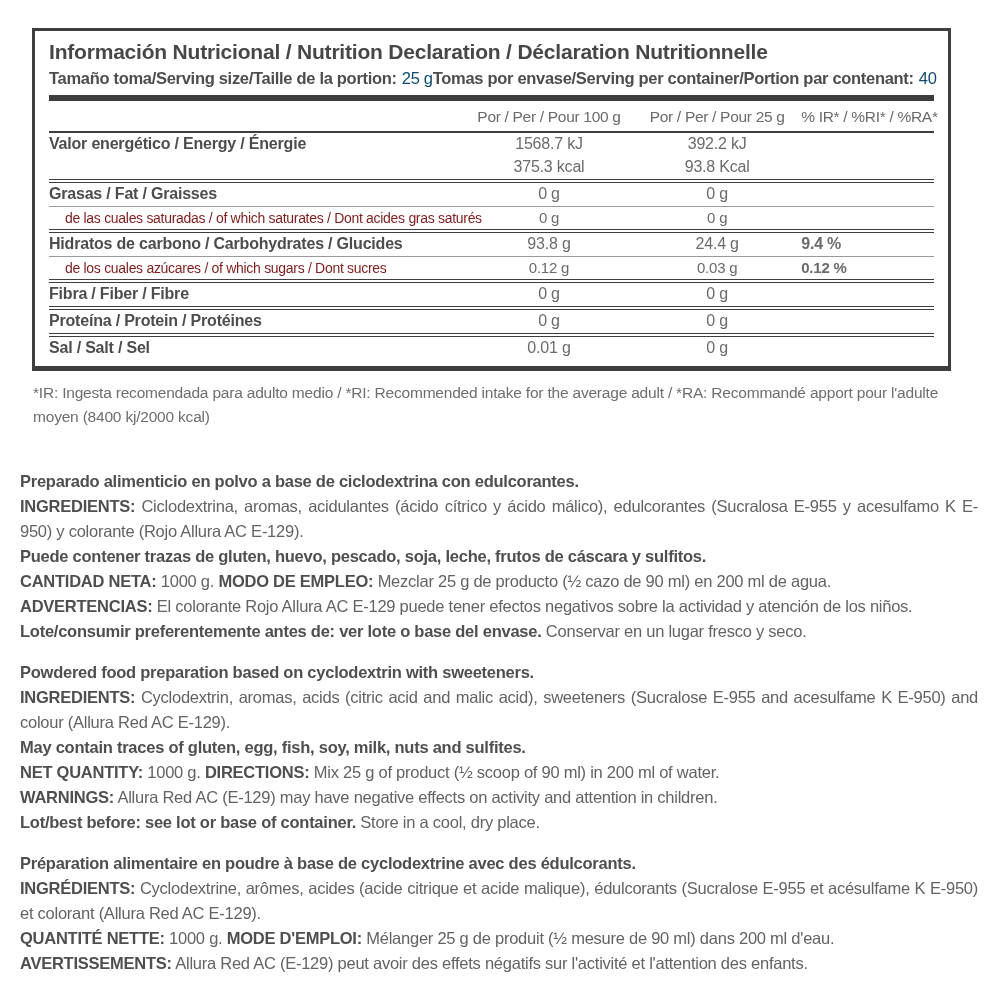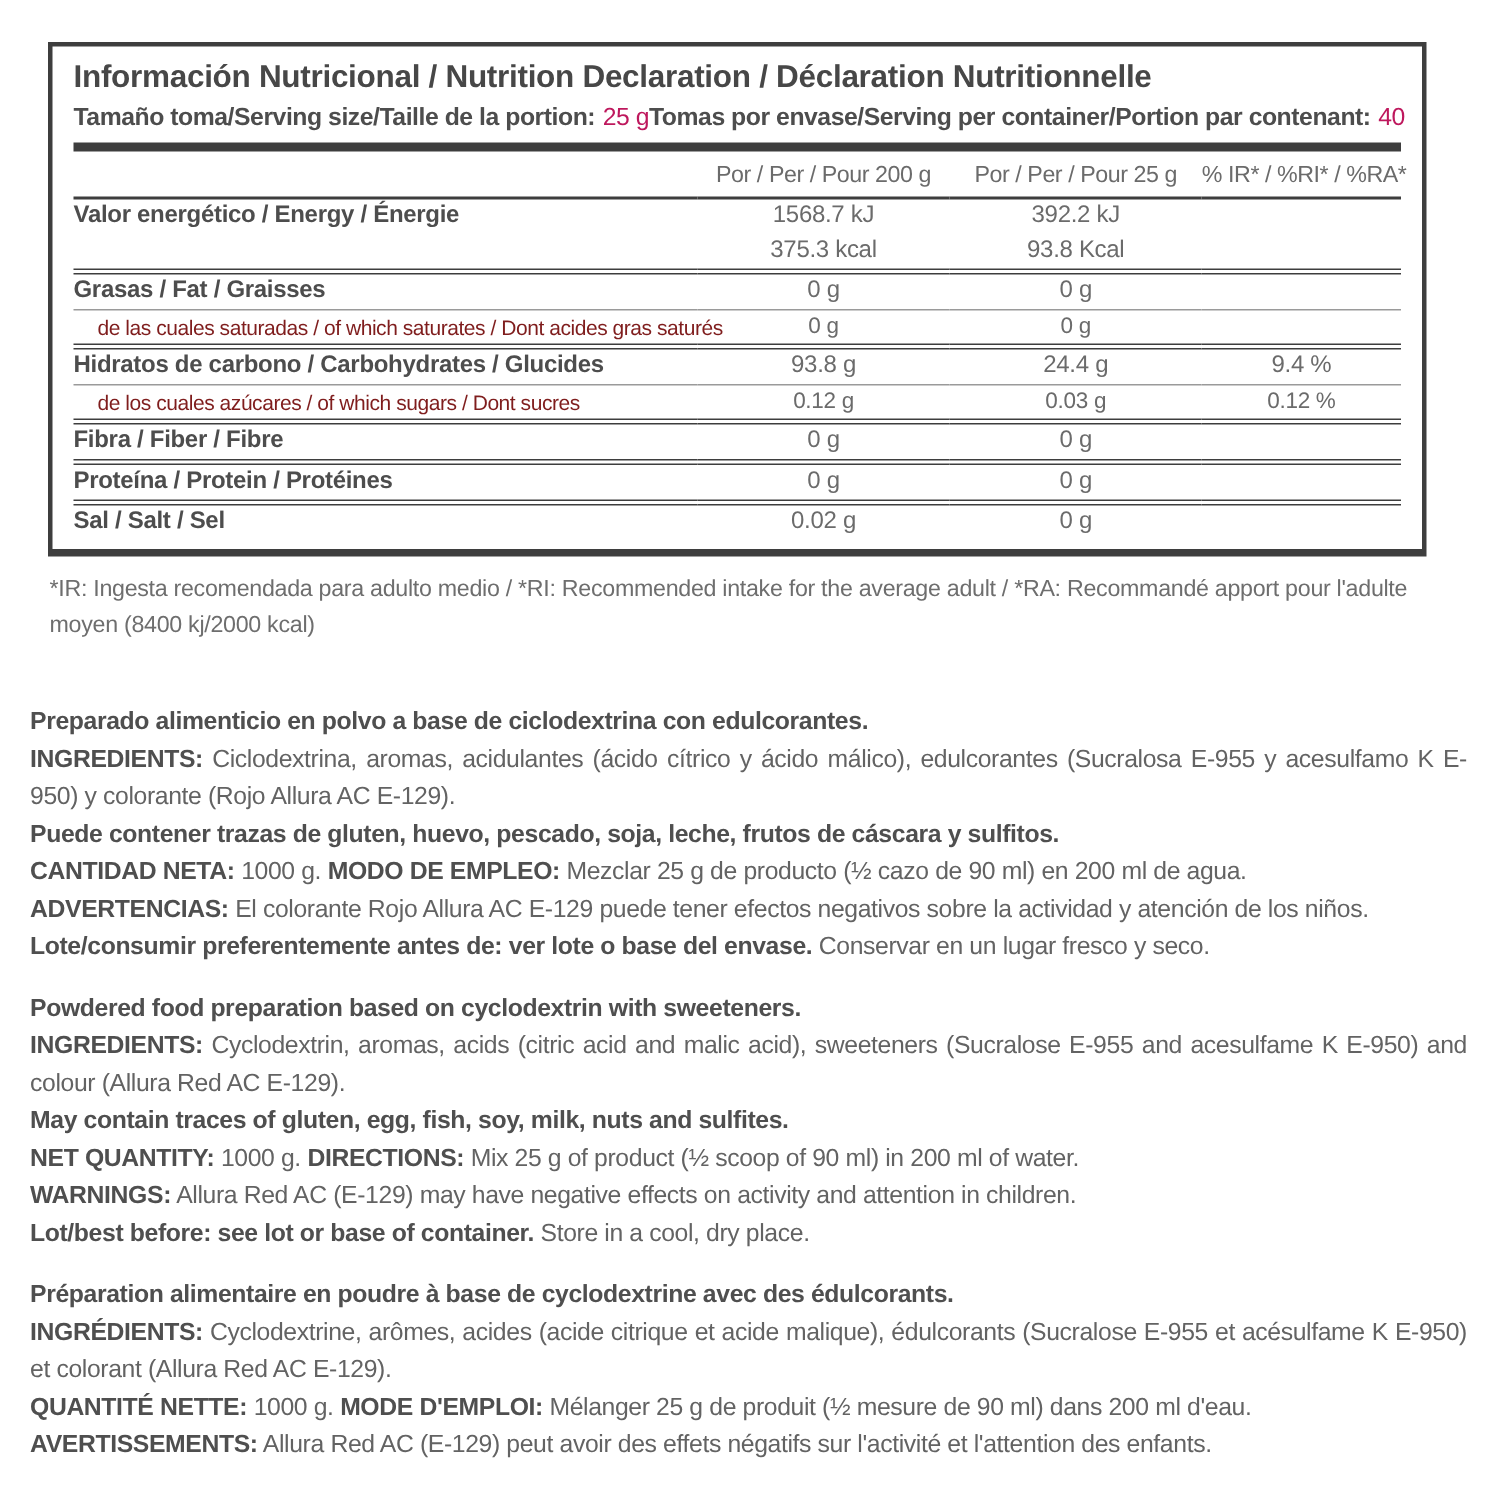--- a/index.html
+++ b/index.html
@@ -26,21 +26,21 @@
   }
   .serving-row {
     display: flex;
     justify-content: space-between;
     padding: 3px 14px 7px 14px;
     font-size: 16.5px;
     letter-spacing: -0.3px;
     white-space: nowrap;
   }
   .serving-row .lbl { font-weight: bold; color: #4d4d4d; }
-  .serving-row .val { font-weight: normal; color: #be185d; margin-left: 5px; }
+  .serving-row .val { font-weight: normal; color: #0c4a6e; margin-left: 5px; }
   .serving-pair { display: flex; }
   .thick-bar {
     margin: 0 14px;
     height: 6px;
     background: #3e3e3e;
   }
   .table-wrap { margin: 0 14px; padding-bottom: 6px; }
   table.nutri {
     width: 100%;
     border-collapse: collapse;
@@ -66,21 +66,21 @@
     letter-spacing: -0.2px;
   }
   td.name {
     text-align: left;
     font-weight: bold;
     color: #4d4d4d;
     padding-left: 3px;
     white-space: nowrap;
   }
   td.val { text-align: center; font-weight: normal; color: #6b6b6b; }
-  td.pct { text-align: center;  font-weight: normal; color: #6b6b6b; padding-right: 4px; }
+  td.pct { text-align: left;  font-weight: bold; color: #6b6b6b; padding-right: 4px; }
   tr.r-energy td { border-top: 2px solid #3e3e3e; }
   tr.r-cont td   { border-top: none; }
   tr.r-main td   { border-top: 4px double #3e3e3e; }
   tr.r-sub td    { border-top: 1px solid #9a9a9a; }
   tr.r-sub td.name {
     font-weight: normal;
     color: #7f1d1d;
     font-size: 14px;
     padding-left: 16px;
     letter-spacing: -0.3px;
@@ -130,21 +130,21 @@
     <table class="nutri">
       <colgroup>
           <col class="c-name">
           <col class="c-per100">
           <col class="c-per25">
           <col class="c-pct">
         </colgroup>
       <thead>
         <tr>
           <th></th>
-          <th>Por / Per / Pour 200 g</th>
+          <th>Por / Per / Pour 100 g</th>
           <th>Por / Per / Pour 25 g</th>
           <th class="h-pct">% IR* / %RI* / %RA*</th>
         </tr>
       </thead>
       <tbody>
         <tr class="r-energy">
           <td class="name">Valor energético / Energy / Énergie</td>
           <td class="val">1568.7 kJ</td>
           <td class="val">392.2 kJ</td>
           <td class="pct"></td>
@@ -186,21 +186,21 @@
           <td class="pct"></td>
         </tr>
         <tr class="r-main">
           <td class="name">Proteína / Protein / Protéines</td>
           <td class="val">0 g</td>
           <td class="val">0 g</td>
           <td class="pct"></td>
         </tr>
         <tr class="r-main">
           <td class="name">Sal / Salt / Sel</td>
-          <td class="val">0.02 g</td>
+          <td class="val">0.01 g</td>
           <td class="val">0 g</td>
           <td class="pct"></td>
         </tr>
       </tbody>
     </table>
   </div>
 </div>
 
 <div class="footnote">*IR: Ingesta recomendada para adulto medio / *RI: Recommended intake for the average adult / *RA: Recommandé apport pour l'adulte moyen (8400 kj/2000 kcal)</div>
 

